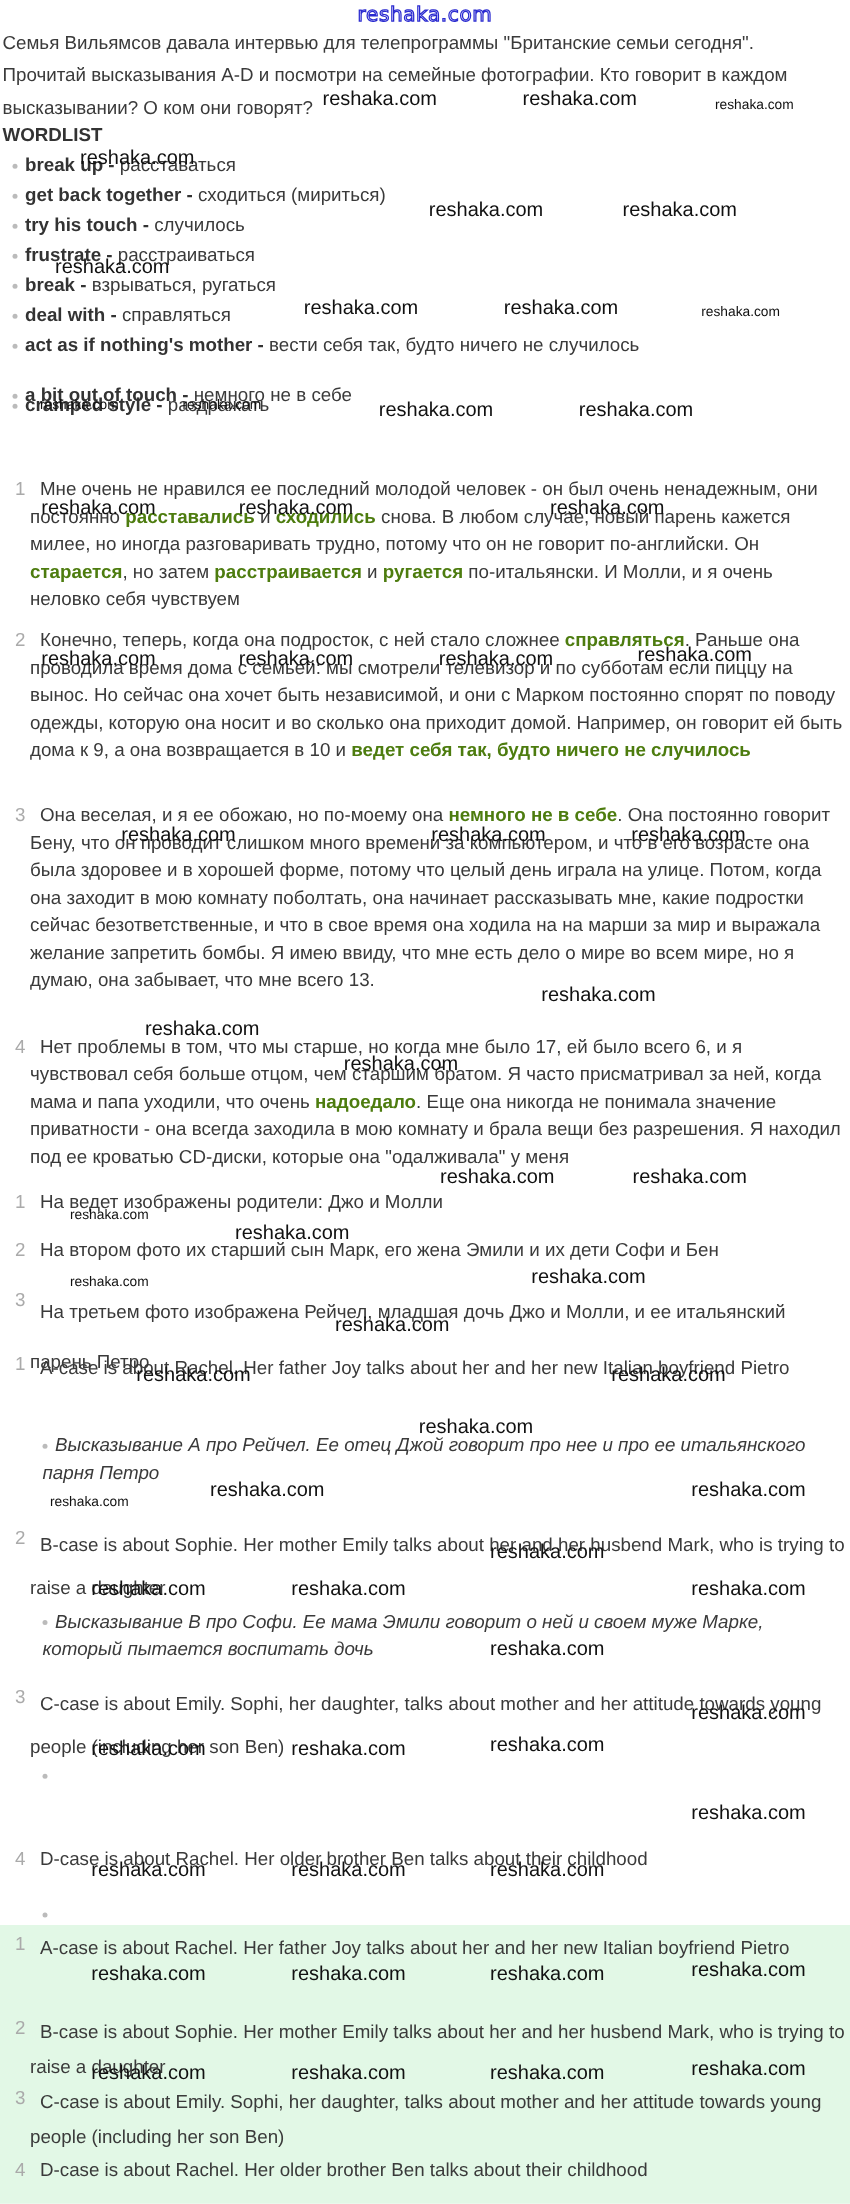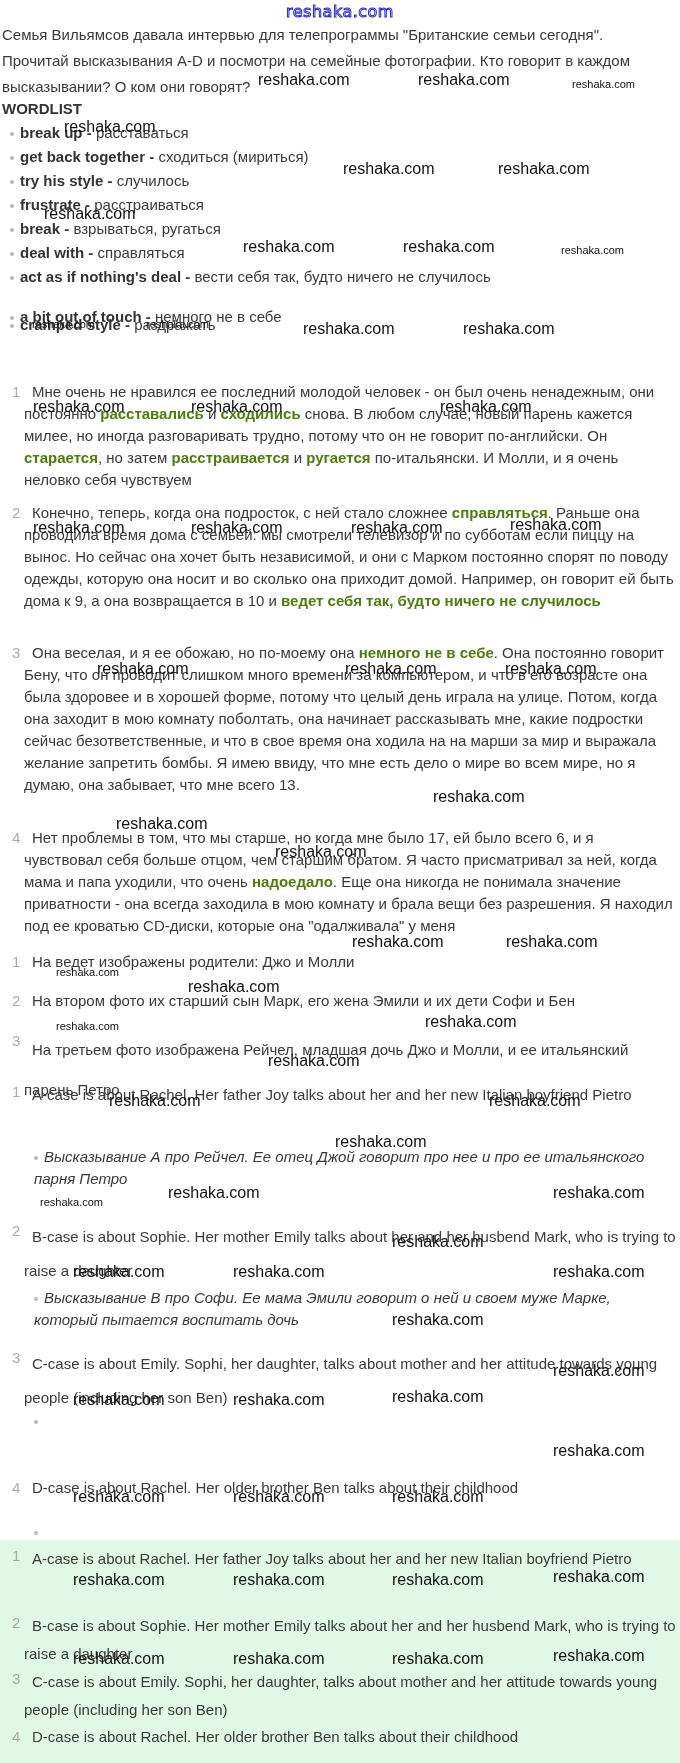--- a/index.html
+++ b/index.html
@@ -31,25 +31,25 @@
 
 <div class="green"></div>
 
 <div class="wm-top">reshaka.com</div>
 
 <div class="intro">Семья Вильямсов давала интервью для телепрограммы "Британские семьи сегодня". Прочитай высказывания A-D и посмотри на семейные фотографии. Кто говорит в каждом высказывании? О ком они говорят?</div>
 <div class="wordlist-h">WORDLIST</div>
 
 <div class="wl" style="top:124px"><span class="dot"></span><span class="b">break up</span><span class="b"> - </span><span>расставаться</span></div>
 <div class="wl" style="top:148px"><span class="dot"></span><span class="b">get back together</span><span class="b"> - </span><span>сходиться (мириться)</span></div>
-<div class="wl" style="top:172px"><span class="dot"></span><span class="b">try his style</span><span class="b"> - </span><span>случилось</span></div>
+<div class="wl" style="top:172px"><span class="dot"></span><span class="b">try his touch</span><span class="b"> - </span><span>случилось</span></div>
 <div class="wl" style="top:196px"><span class="dot"></span><span class="b">frustrate</span><span class="b"> - </span><span>расстраиваться</span></div>
 <div class="wl" style="top:220px"><span class="dot"></span><span class="b">break</span><span class="b"> - </span><span>взрываться, ругаться</span></div>
 <div class="wl" style="top:244px"><span class="dot"></span><span class="b">deal with</span><span class="b"> - </span><span>справляться</span></div>
-<div class="wl" style="top:268px"><span class="dot"></span><span class="b">act as if nothing's deal</span><span class="b"> - </span><span>вести себя так, будто ничего не случилось</span></div>
+<div class="wl" style="top:268px"><span class="dot"></span><span class="b">act as if nothing's mother</span><span class="b"> - </span><span>вести себя так, будто ничего не случилось</span></div>
 <div class="wl" style="top:308px"><span class="dot"></span><span class="b">a bit out of touch</span><span class="b"> - </span><span>немного не в себе</span></div>
 <div class="wl" style="top:316px"><span class="dot"></span><span class="b">cramped style</span><span class="b"> - </span><span>раздражать</span></div>
 
 <div class="num" style="top:383px">1</div>
 <div class="para first" style="top:381px"><span>Мне очень не нравился ее последний молодой человек - он был очень ненадежным, они постоянно </span><b>расставались</b><span> и </span><b>сходились</b><span> снова. В любом случае, новый парень кажется милее, но иногда разговаривать трудно, потому что он не говорит по-английски. Он </span><b>старается</b><span>, но затем </span><b>расстраивается</b><span> и </span><b>ругается</b><span> по-итальянски. И Молли, и я очень неловко себя чувствуем</span></div>
 
 <div class="num" style="top:504px">2</div>
 <div class="para first" style="top:502px"><span>Конечно, теперь, когда она подросток, с ней стало сложнее </span><b>справляться</b><span>. Раньше она проводила время дома с семьей: мы смотрели телевизор и по субботам если пиццу на вынос. Но сейчас она хочет быть независимой, и они с Марком постоянно спорят по поводу одежды, которую она носит и во сколько она приходит домой. Например, он говорит ей быть дома к 9, а она возвращается в 10 и </span><b>ведет себя так, будто ничего не случилось</b></div>
 
 <div class="num" style="top:644px">3</div>

